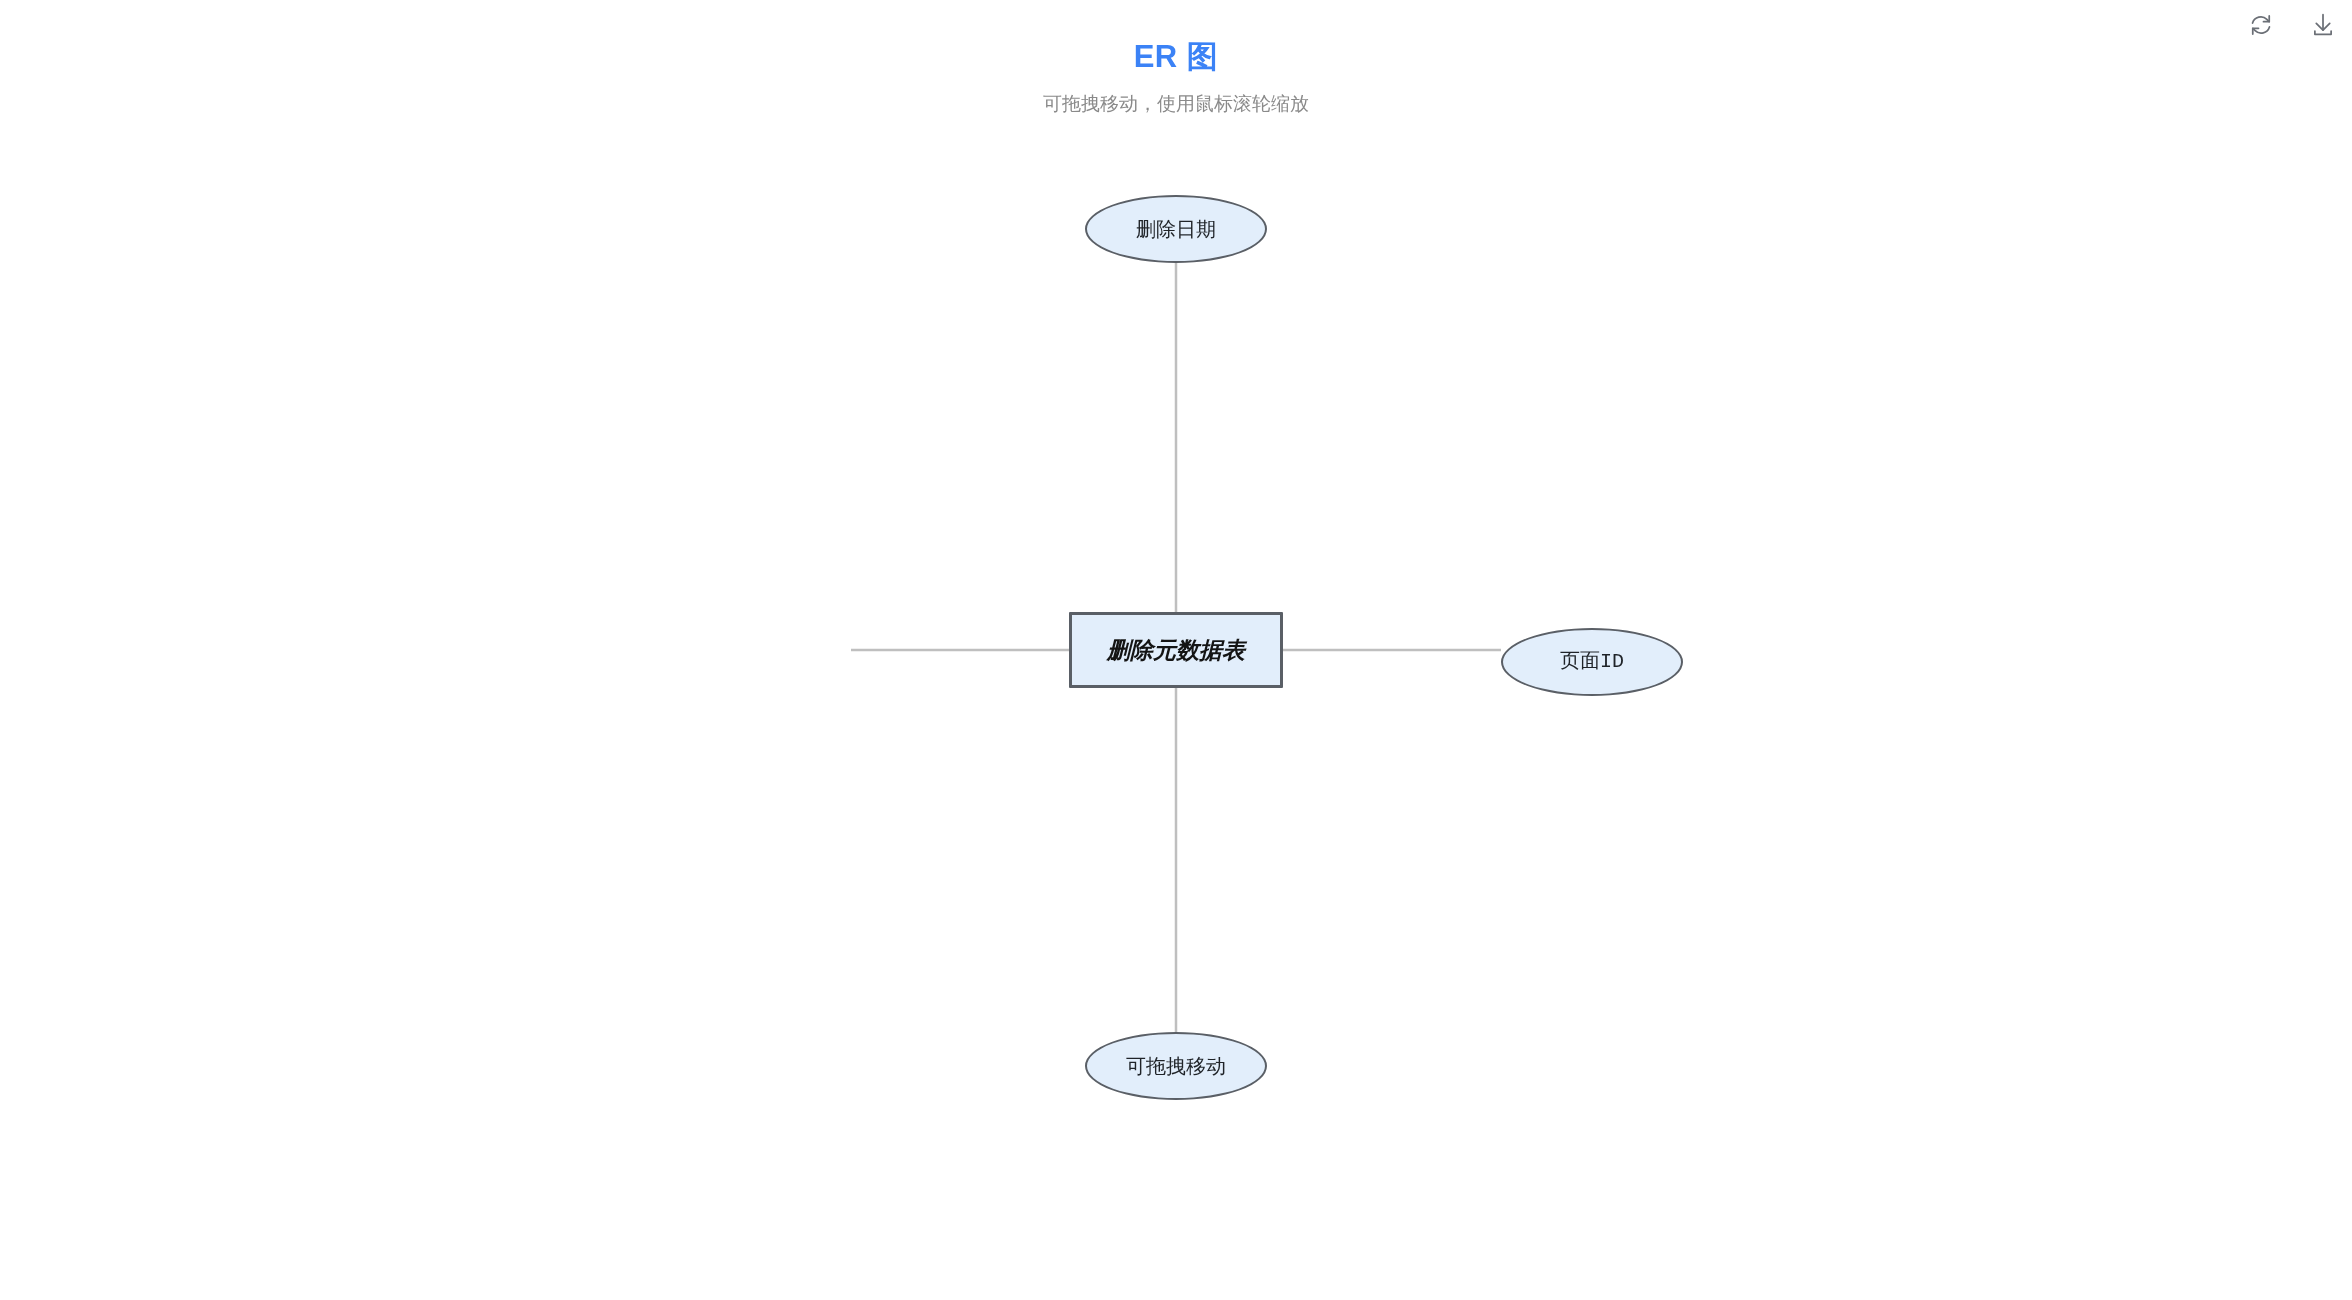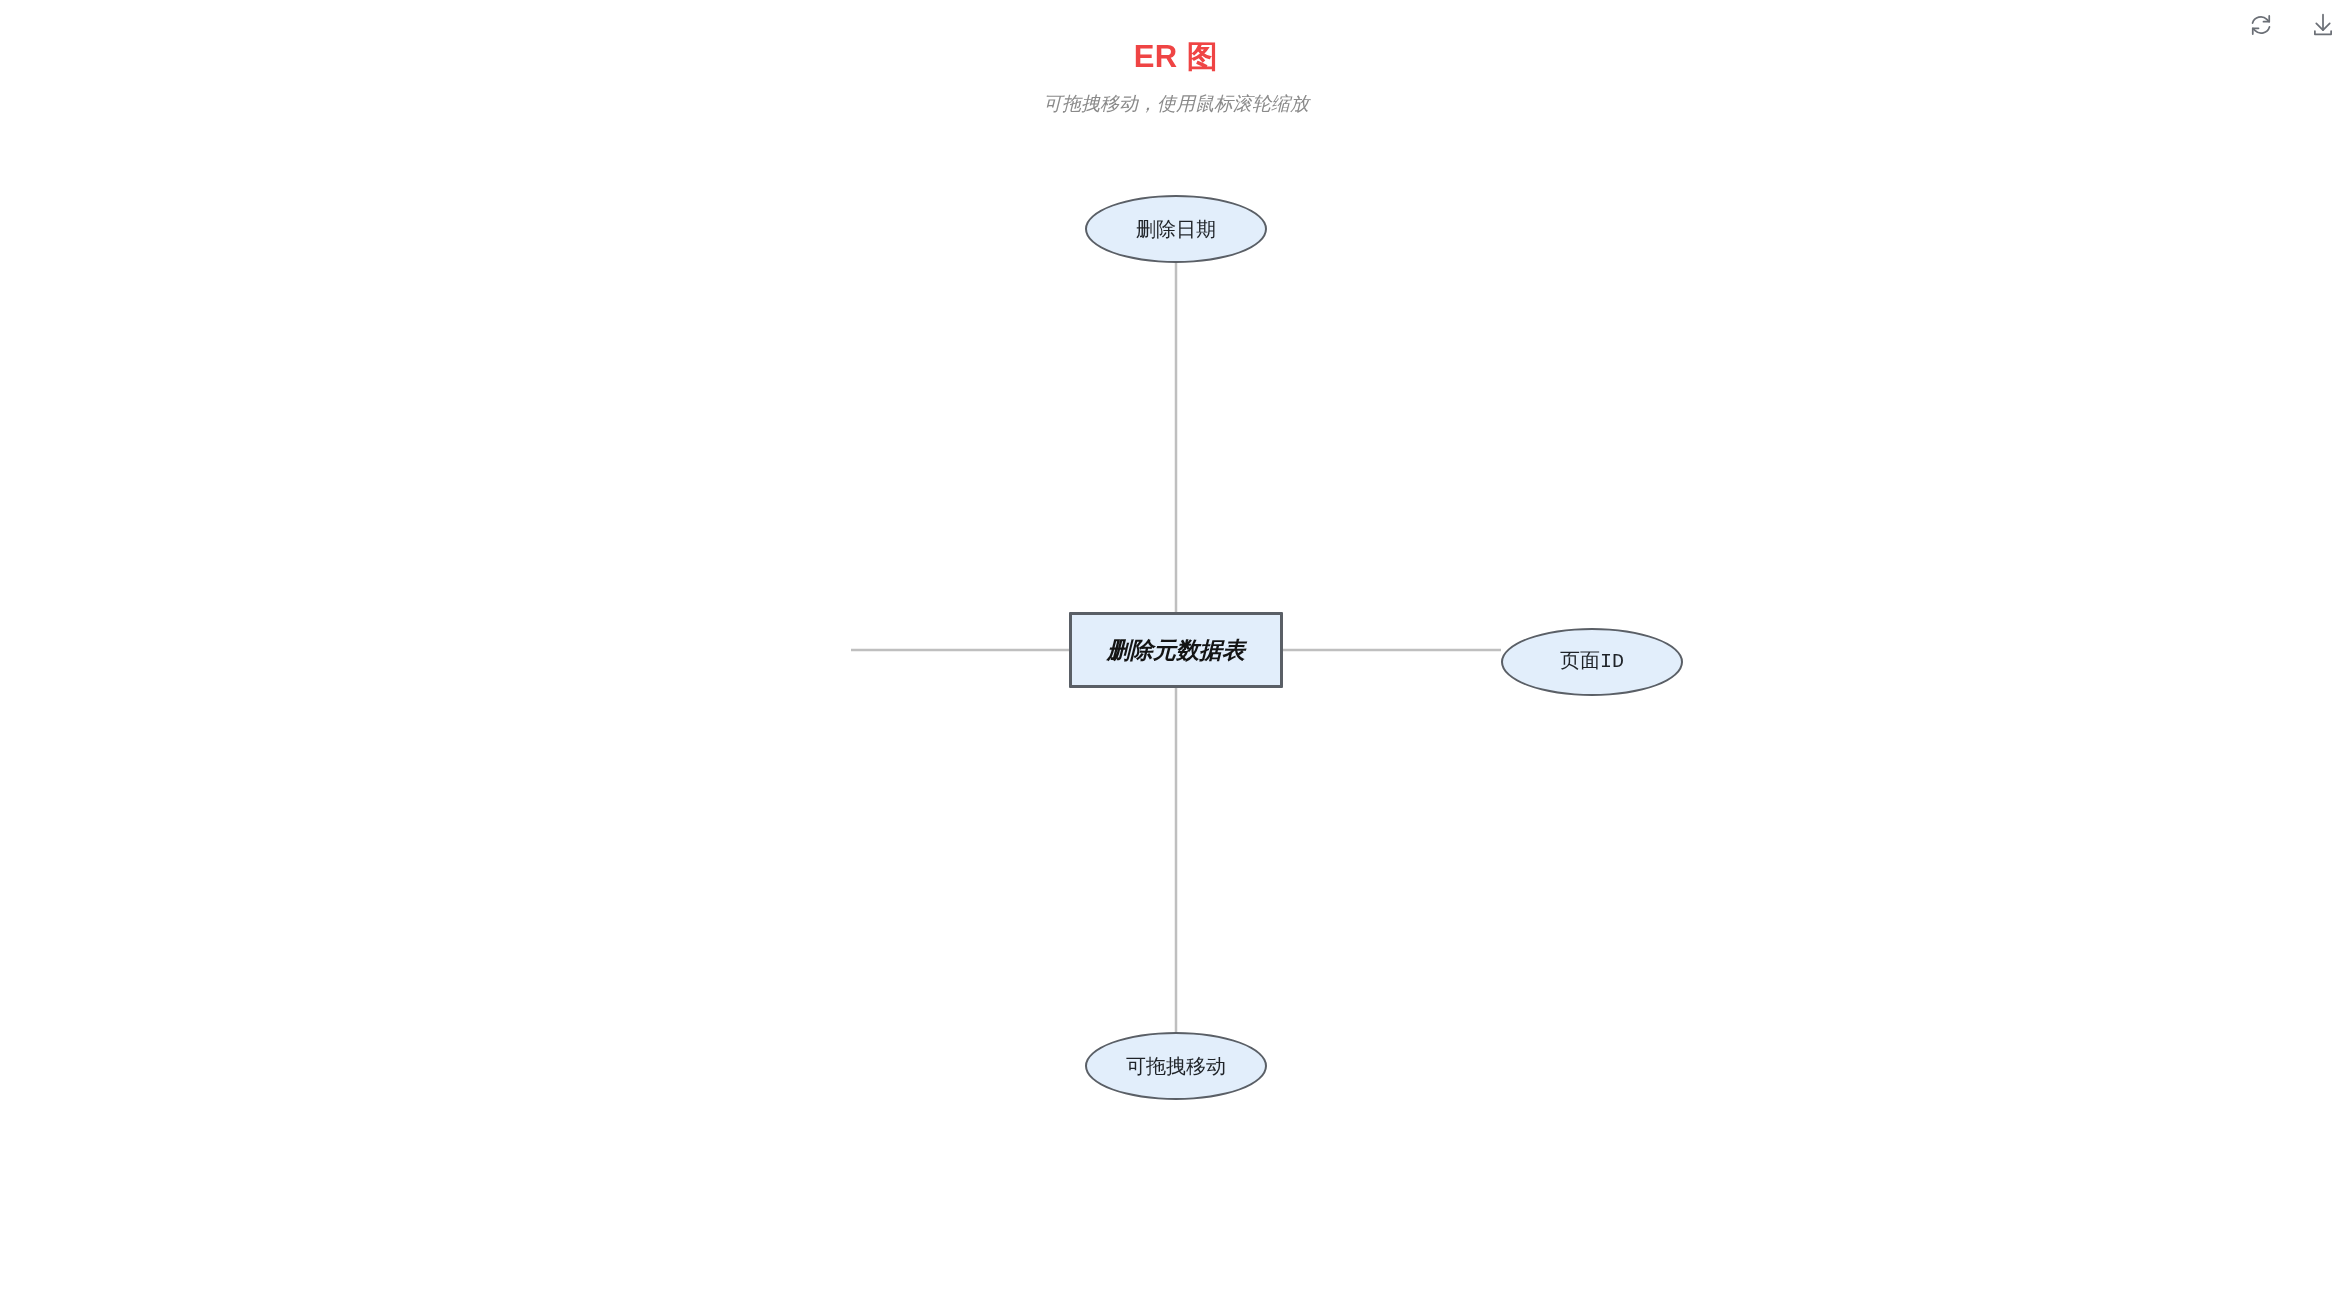--- a/index.html
+++ b/index.html
@@ -49,31 +49,30 @@
     width: 2352px;
     text-align: center;
     pointer-events: none;
   }
   .page-title {
     margin: 0;
     padding-top: 38px;
     font-size: 31px;
     font-weight: bold;
     letter-spacing: 0.5px;
-    color: #ef4444;
+    color: #3b82f6;
     line-height: 1.2;
   }
   .page-subtitle {
     margin: 0;
     padding-top: 18px;
     font-size: 19px;
     font-weight: normal;
     color: #8a8a8a;
     line-height: 1.2;
-    font-style: italic;
   }
 
   
   .canvas {
     position: absolute;
     top: 0;
     left: 0;
     width: 2352px;
     height: 912px;
     cursor: grab;

